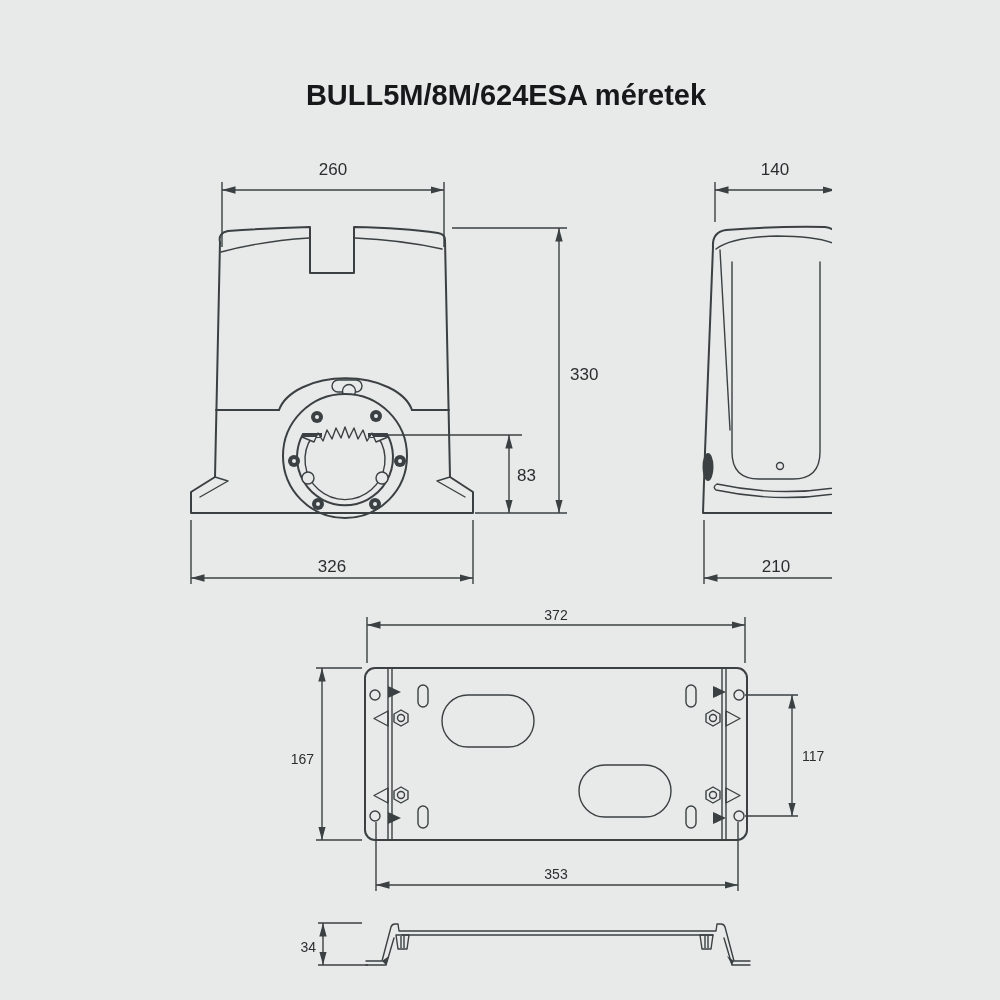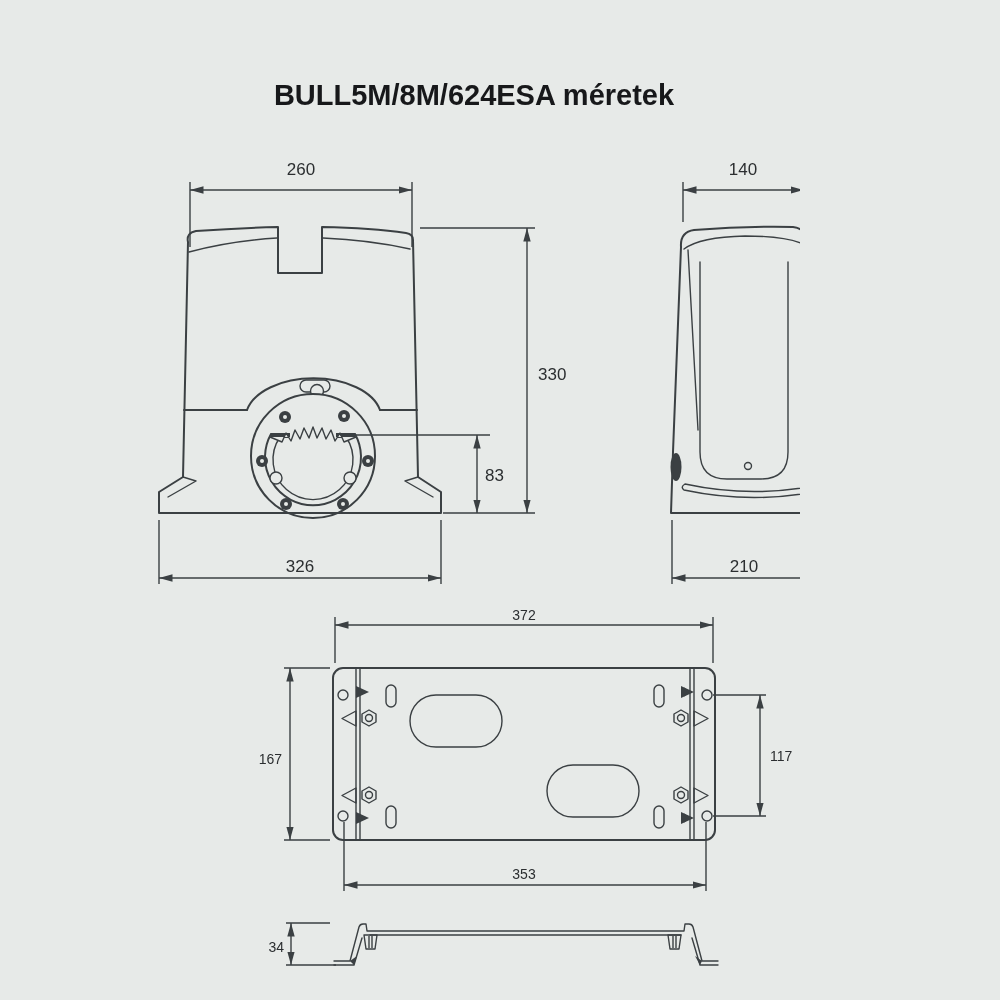--- a/index.html
+++ b/index.html
@@ -2,21 +2,21 @@
 <html style="--bg: #e7eae8; --line: #3b4043; --text: #2b2e30;"><head>
 <meta charset="utf-8">
 <style>
   :root{
     --bg:#e7eae8;
     --line:#3b4043;
     --text:#2b2e30;
   }
   html,body{margin:0;padding:0;}
   body{background:var(--bg);font-family:"Liberation Sans",sans-serif;}
-  .page{position:relative;width:800px;height:1000px;background:var(--bg);overflow:hidden;}
+  .page{position:relative;width:800px;height:1000px;background:var(--bg);overflow:hidden;padding-left:32px;}
   svg{display:block;}
   .outline{fill:none;stroke:var(--line);stroke-width:2;stroke-linejoin:round;stroke-linecap:round;}
   .thin{stroke-width:1.4;}
   .dim{fill:none;stroke:var(--line);stroke-width:1.4;}
   .fill-dark{fill:var(--line);stroke:none;}
   .bgfill{fill:var(--bg);}
   .title-text{font-family:"Liberation Sans",sans-serif;font-size:29px;font-weight:700;fill:#17181a;}
   .dim-text{font-family:"Liberation Sans",sans-serif;font-size:17px;fill:var(--text);}
   .dim-text-sm{font-family:"Liberation Sans",sans-serif;font-size:14px;fill:var(--text);}
 </style>

